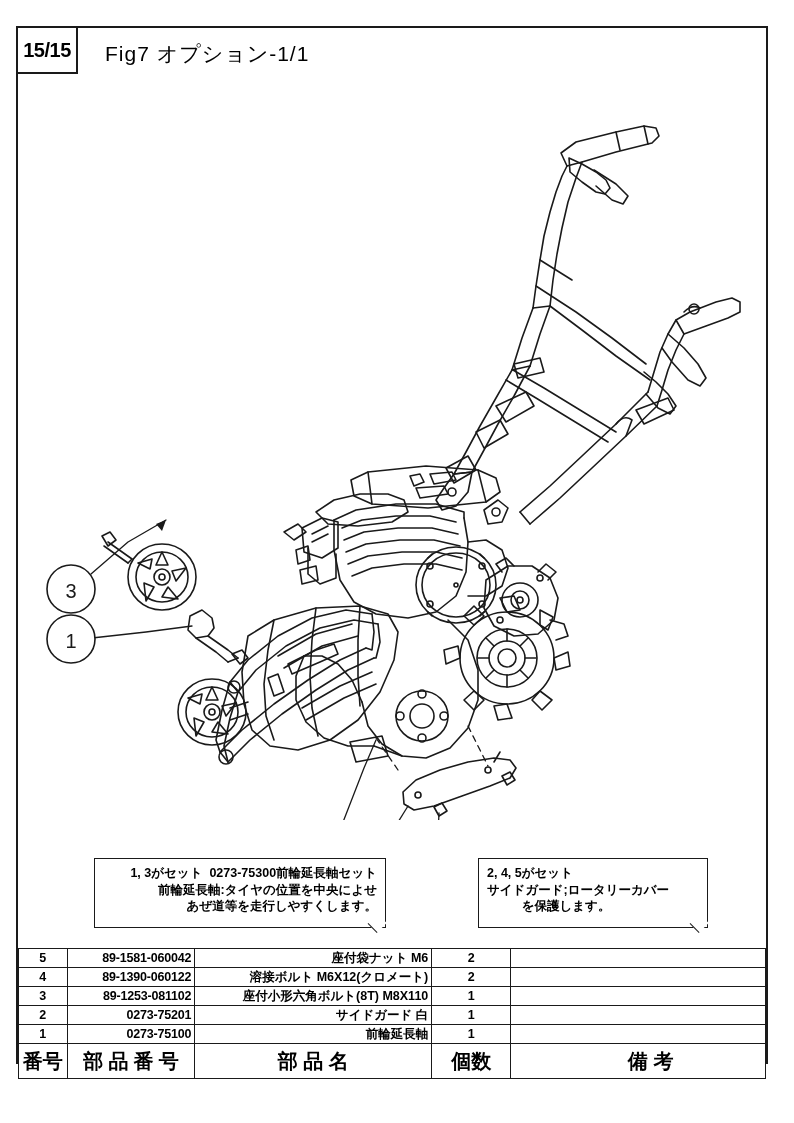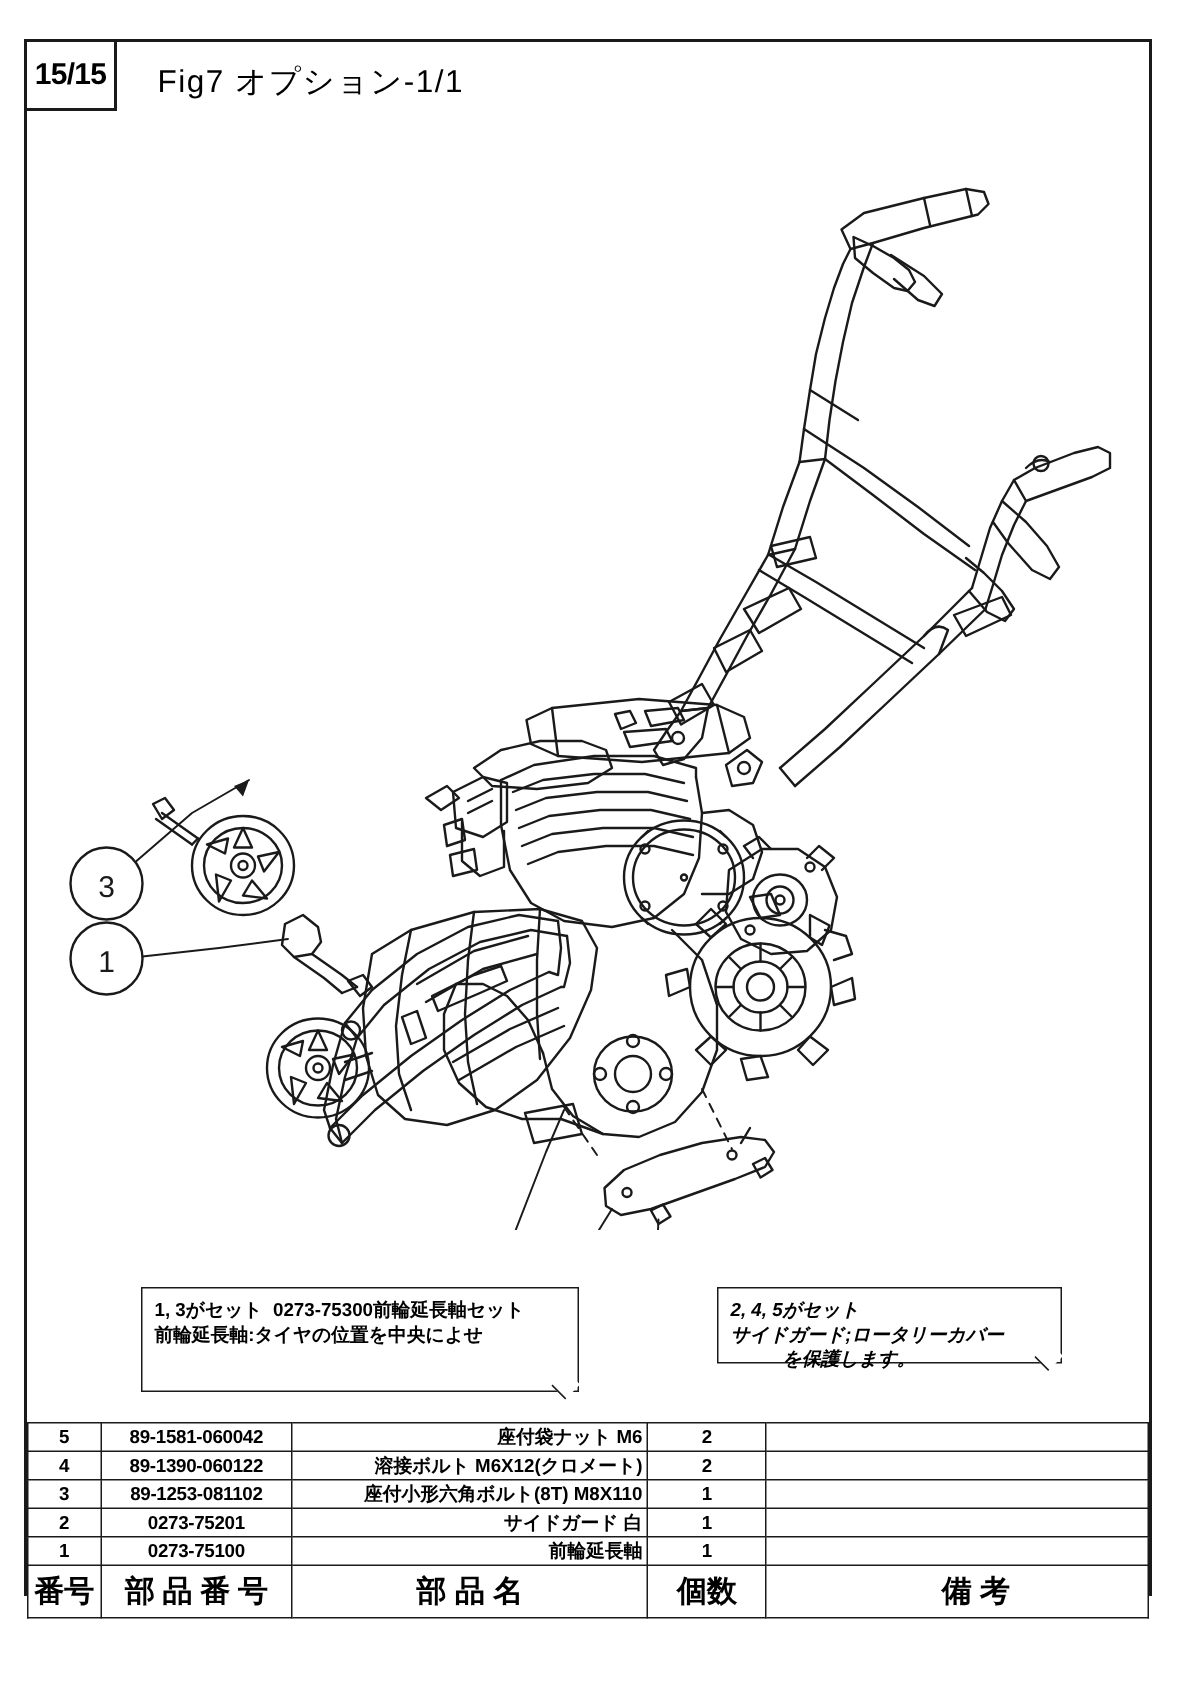--- a/index.html
+++ b/index.html
@@ -23,30 +23,30 @@
   #art{position:absolute;left:16px;top:80px;width:752px;height:740px;z-index:2;}
   #art svg{display:block;}
 
   
   .note{position:absolute;border:1.6px solid #1a1a1a;background:#fff;
         box-sizing:border-box;z-index:5;padding:6px 8px 4px 8px;}
   .note .ln{font-size:12.5px;line-height:16.5px;white-space:pre;font-weight:bold;}
   .note .fold{position:absolute;right:-1px;bottom:-1px;width:13px;height:13px;
               background:#fff;border-left:1.6px solid #1a1a1a;
               transform:rotate(-45deg) translate(4px,-3px);transform-origin:100% 100%;}
-  #note-left{left:94px;top:858px;width:292px;height:70px;}
-  #note-right{left:478px;top:858px;width:230px;height:51px;font-style:italic;}
+  #note-left{left:94px;top:858px;width:292px;height:70px;text-align:right;}
+  #note-right{left:478px;top:858px;width:230px;height:70px;}
 
   
   #parts{position:absolute;left:18px;top:948px;width:748px;
          border-collapse:collapse;z-index:5;background:#fff;}
   #parts td{border:1.4px solid #1a1a1a;font-weight:bold;height:18px;
             padding:0 3px;font-size:12.5px;line-height:16px;}
   #parts td.c-no{width:44px;text-align:center;}
-  #parts td.c-pn{width:130px;text-align:center;letter-spacing:-0.2px;}
+  #parts td.c-pn{width:130px;text-align:right;letter-spacing:-0.2px;}
   #parts td.c-nm{width:250px;text-align:right;}
   #parts td.c-qt{width:78px;text-align:center;}
   #parts td.c-rm{width:246px;padding-left:28px;}
   #parts tr.hdr td{height:34px;font-size:20px;text-align:center;}
   .sp{letter-spacing:6px;padding-left:6px;}
 </style>
 </head>
 <body>
 
 <div id="frame"></div>
@@ -315,20 +315,21 @@
       <circle cx="422" cy="774" r="24" fill="#fff" stroke="#1a1a1a" stroke-width="1.6"></circle>
       <text x="422" y="783" text-anchor="middle" font-family="Liberation Sans, sans-serif" font-size="20" fill="#1a1a1a">5</text>
     </g>
   </g>
 </svg>
 </div>
 
 <div class="note" id="note-left">
   <div class="ln">1, 3がセット  0273-75300前輪延長軸セット</div>
   <div class="ln">前輪延長軸:タイヤの位置を中央によせ</div>
+  <div class="ln">            あぜ道等を走行しやすくします。</div>
   <div class="fold"></div>
 </div>
 
 <div class="note" id="note-right">
   <div class="ln">2, 4, 5がセット</div>
   <div class="ln">サイドガード;ロータリーカバー</div>
   <div class="ln">          を保護します。</div>
   <div class="fold"></div>
 </div>
 

